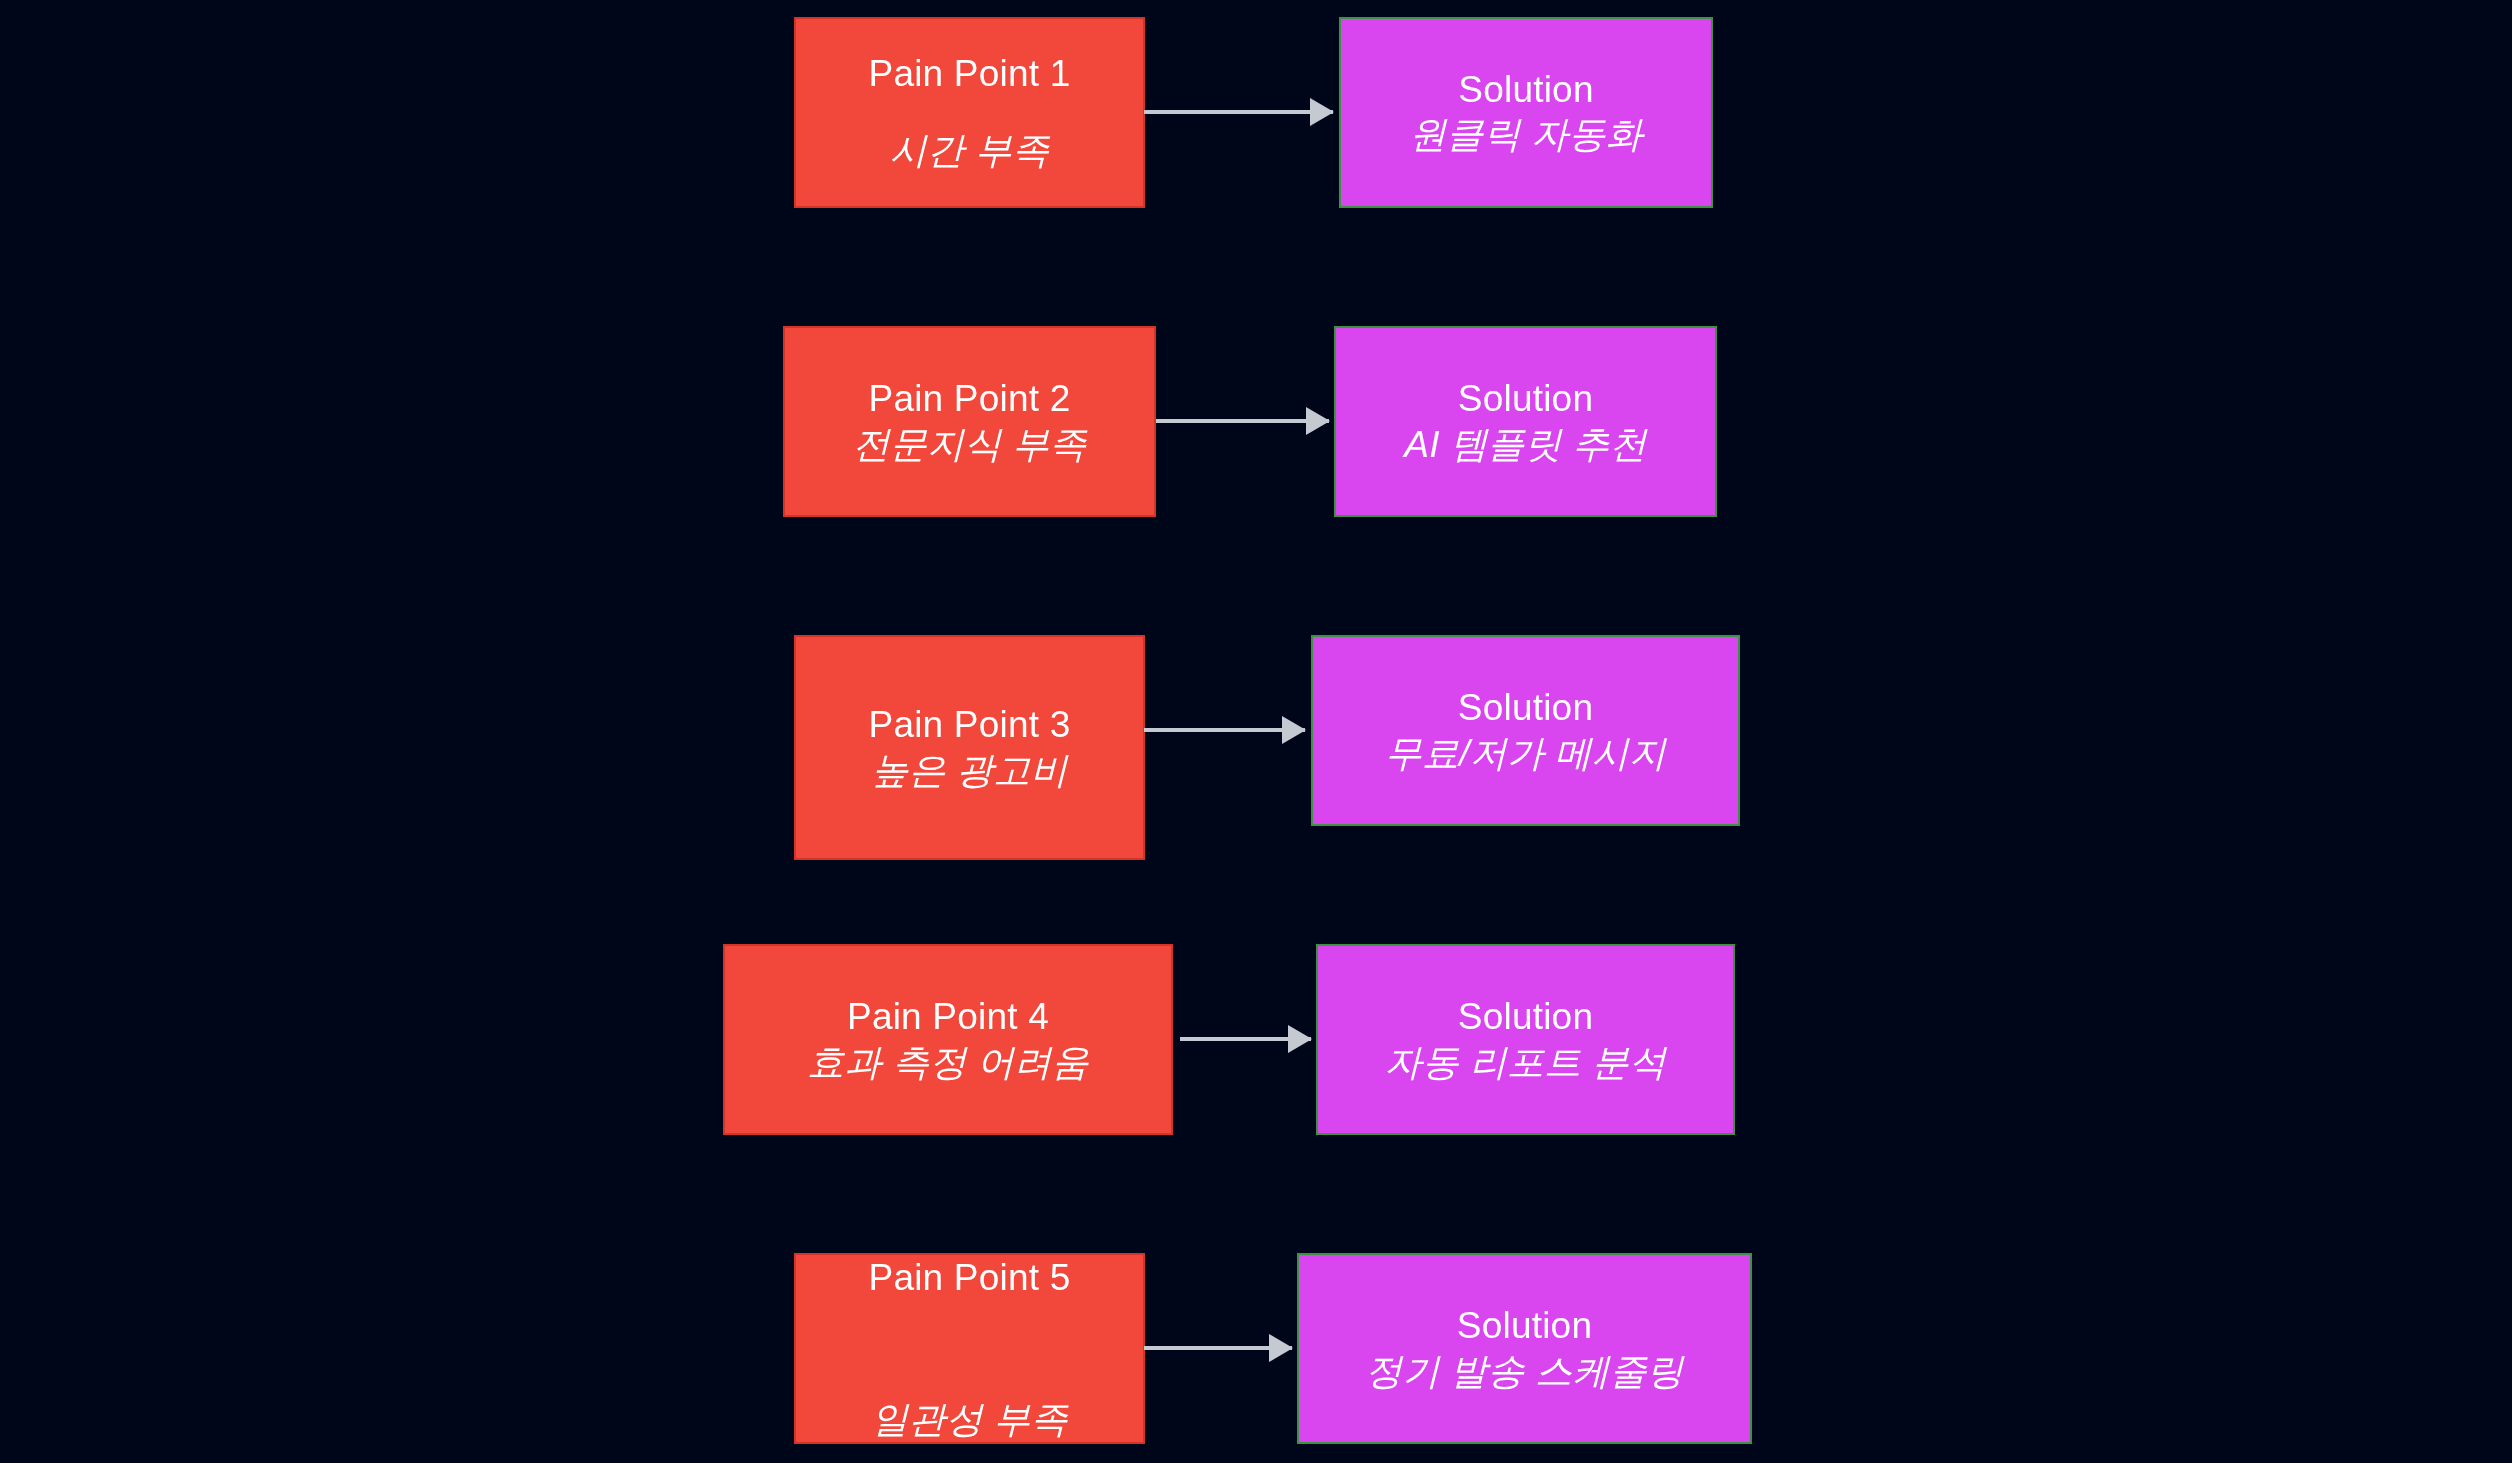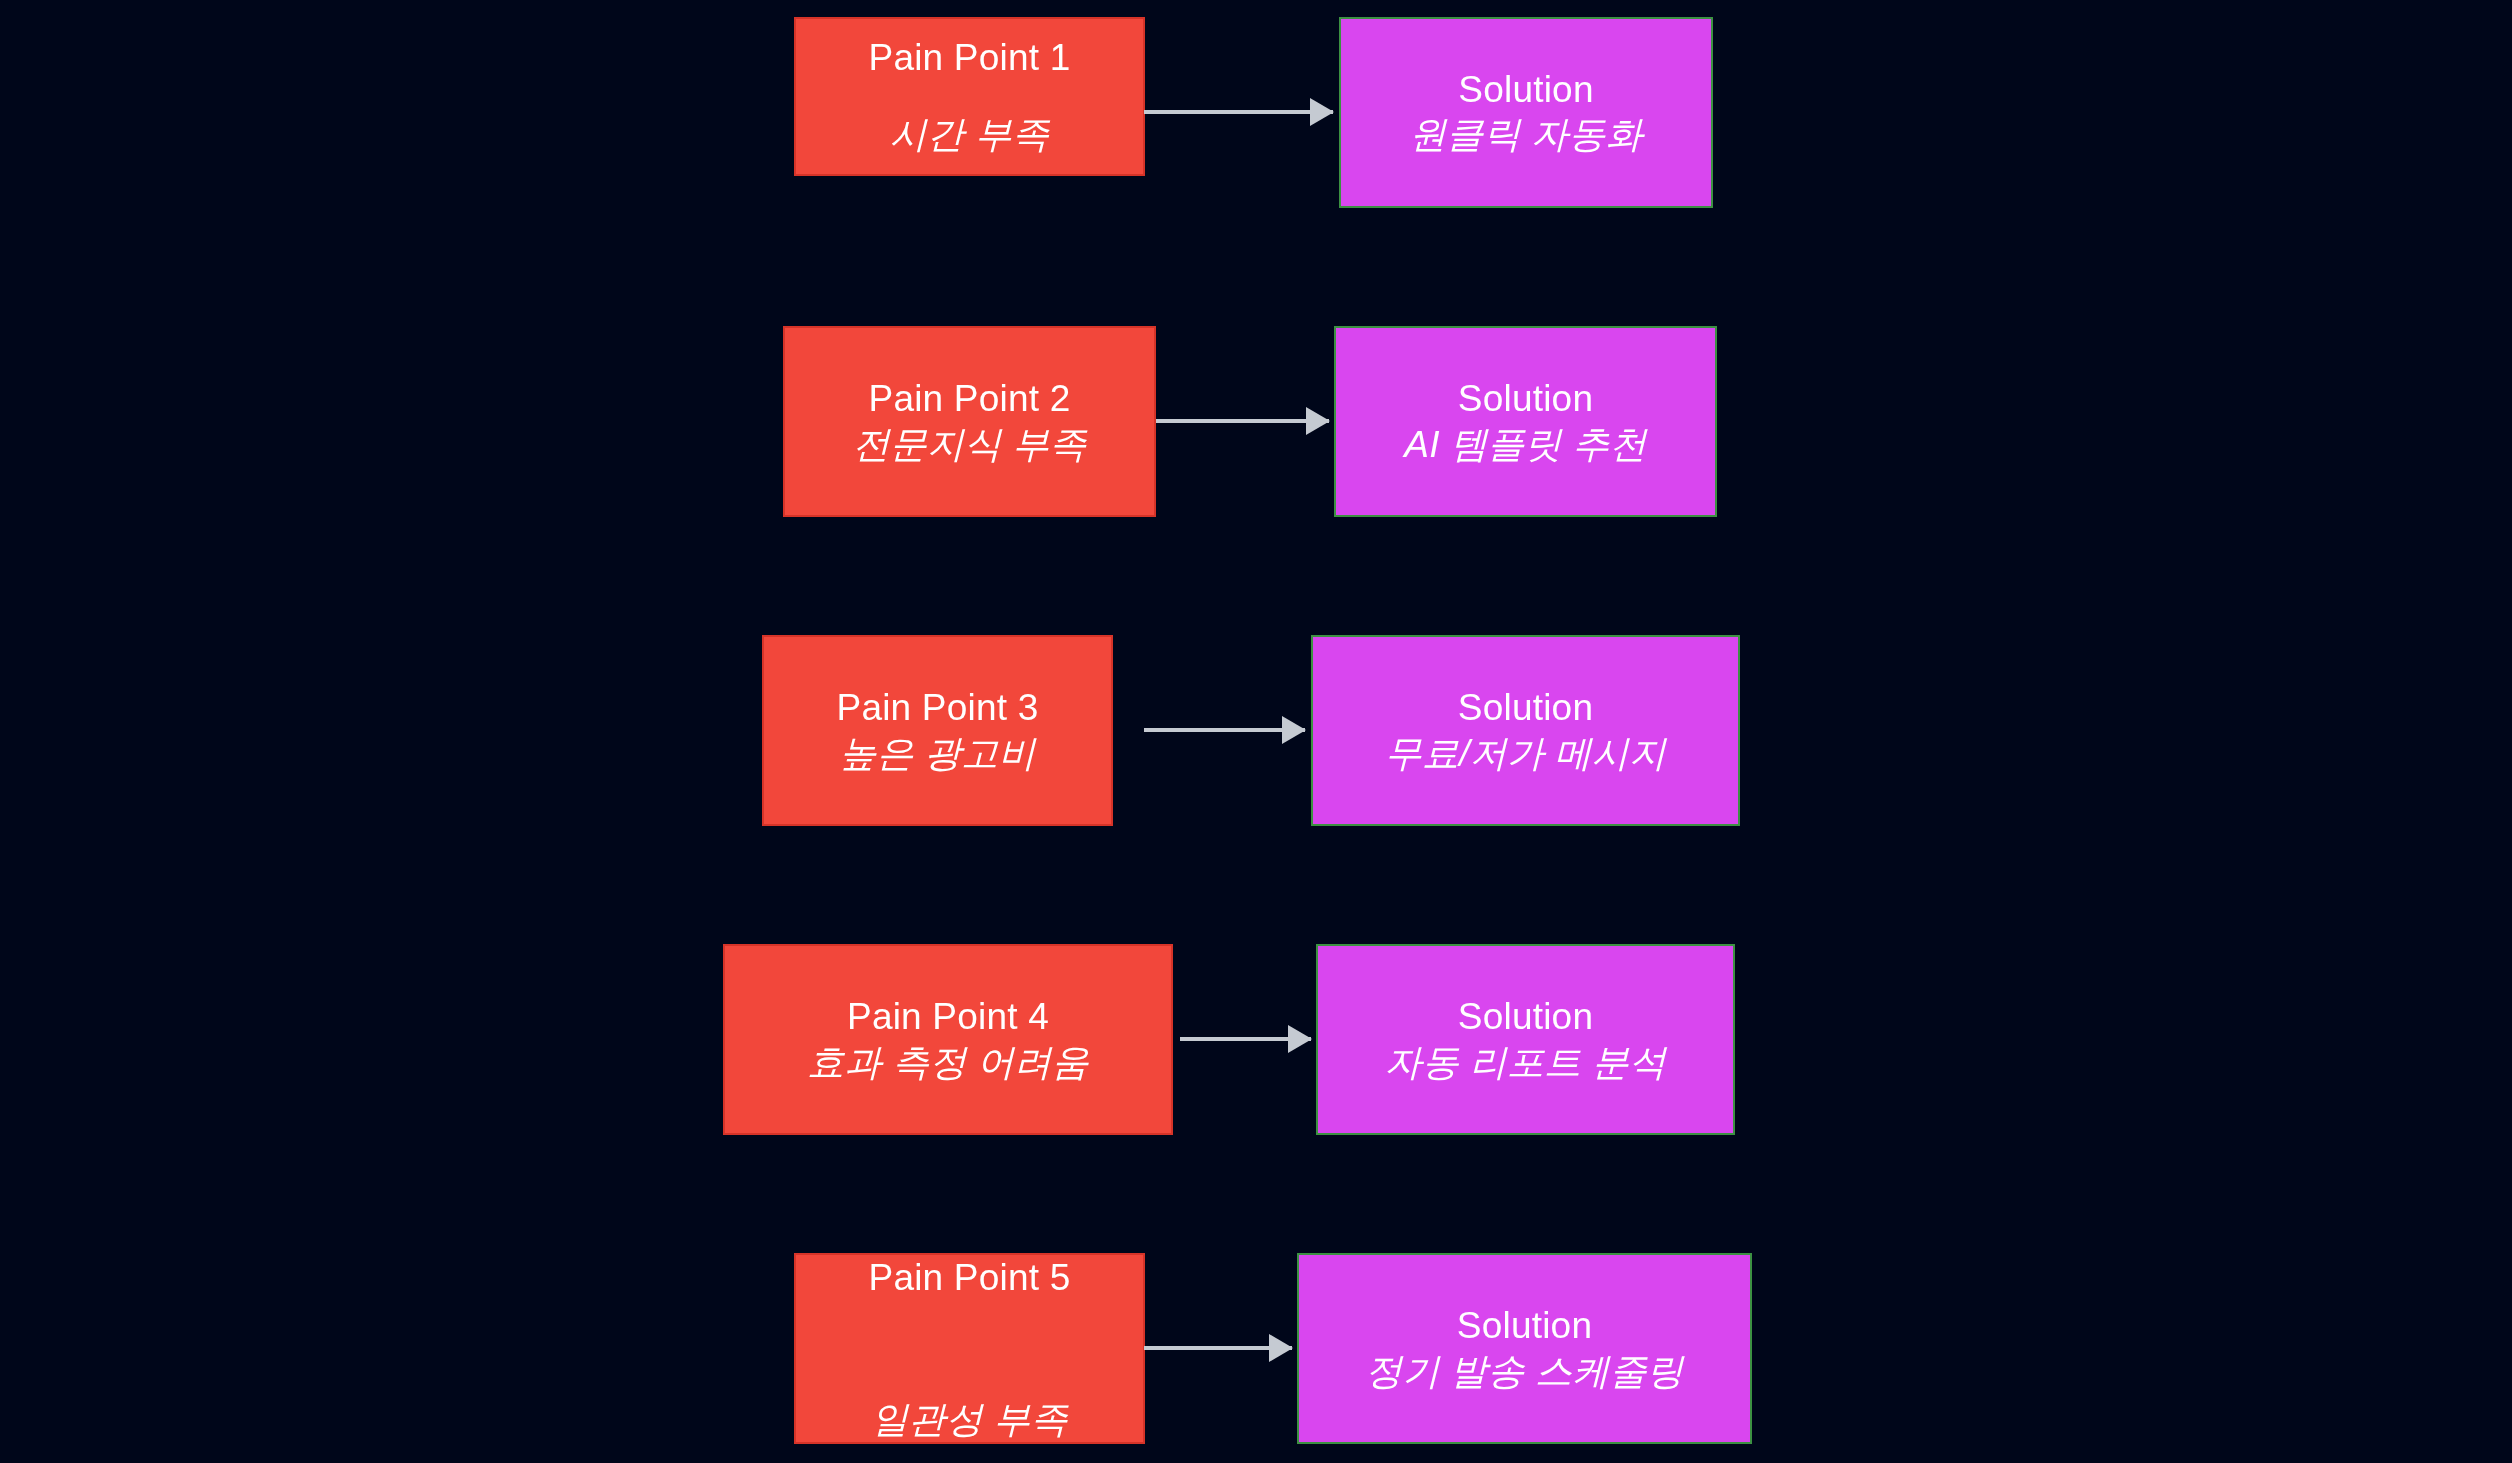--- a/index.html
+++ b/index.html
@@ -67,21 +67,21 @@
     border-top: 14px solid transparent;
     border-bottom: 14px solid transparent;
     border-left: 24px solid #c5cad2;
   }
 </style>
 </head>
 <body>
 
 <div id="canvas">
 
-  <div class="node pain" style="left:794px; top:16.6px; width:351px; height:159px;gap:32px;">
+  <div class="node pain" style="left:794px; top:16.6px; width:351px; height:191px;gap:32px;">
     <span class="l1">Pain Point 1</span>
     <span class="l2">시간 부족</span>
   </div>
   <div class="edge" style="left:1144px; top:112px; width:189px;">
     <div class="shaft"></div>
     <div class="head"></div>
   </div>
   <div class="node sol" style="left:1339px; top:16.6px; width:374px; height:191px;">
     <span class="l1">Solution</span>
     <span class="l2">원클릭 자동화</span>
@@ -93,21 +93,21 @@
   </div>
   <div class="edge" style="left:1156px; top:421px; width:173px;">
     <div class="shaft"></div>
     <div class="head"></div>
   </div>
   <div class="node sol" style="left:1334px; top:326px; width:383px; height:191px;">
     <span class="l1">Solution</span>
     <span class="l2">AI 템플릿 추천</span>
   </div>
 
-  <div class="node pain" style="left:762px; top:635px; width:351px; height:191px;">
+  <div class="node pain" style="left:794px; top:635px; width:351px; height:225px;">
     <span class="l1">Pain Point 3</span>
     <span class="l2">높은 광고비</span>
   </div>
   <div class="edge" style="left:1144px; top:730px; width:161px;">
     <div class="shaft"></div>
     <div class="head"></div>
   </div>
   <div class="node sol" style="left:1311px; top:635px; width:429px; height:191px;">
     <span class="l1">Solution</span>
     <span class="l2">무료/저가 메시지</span>

